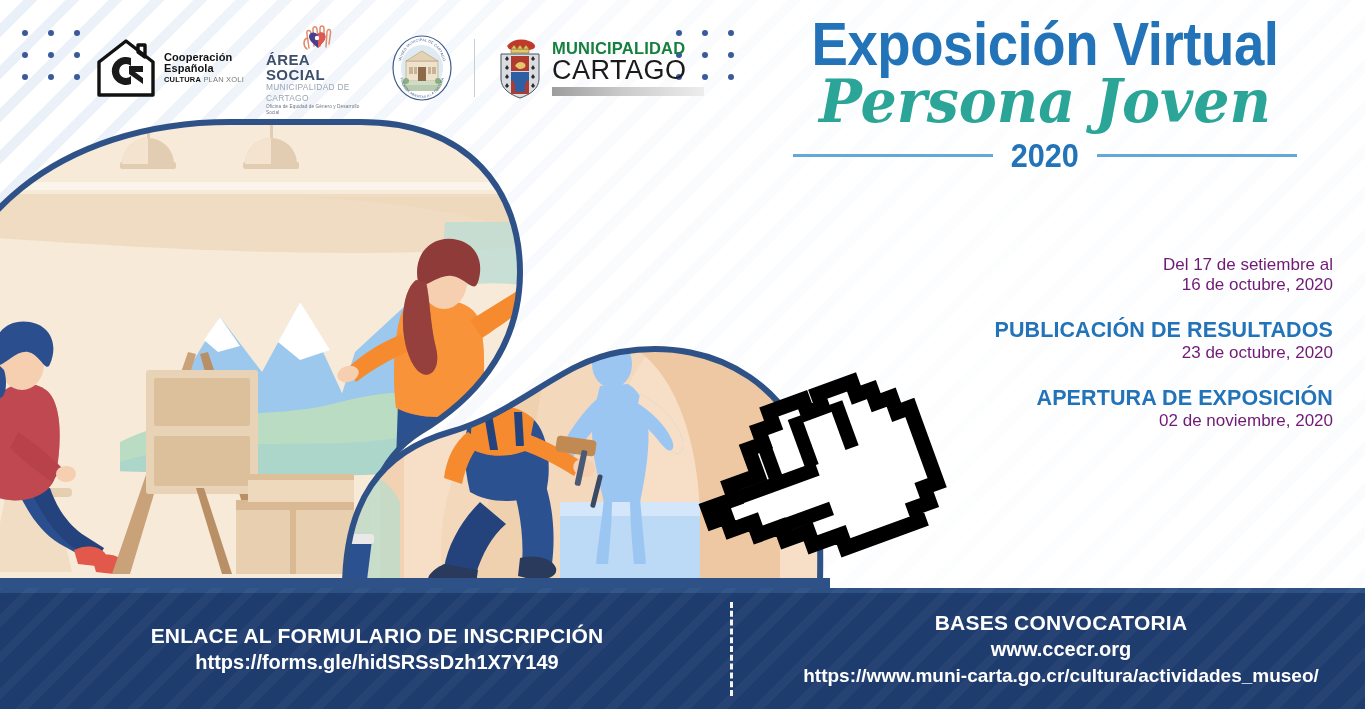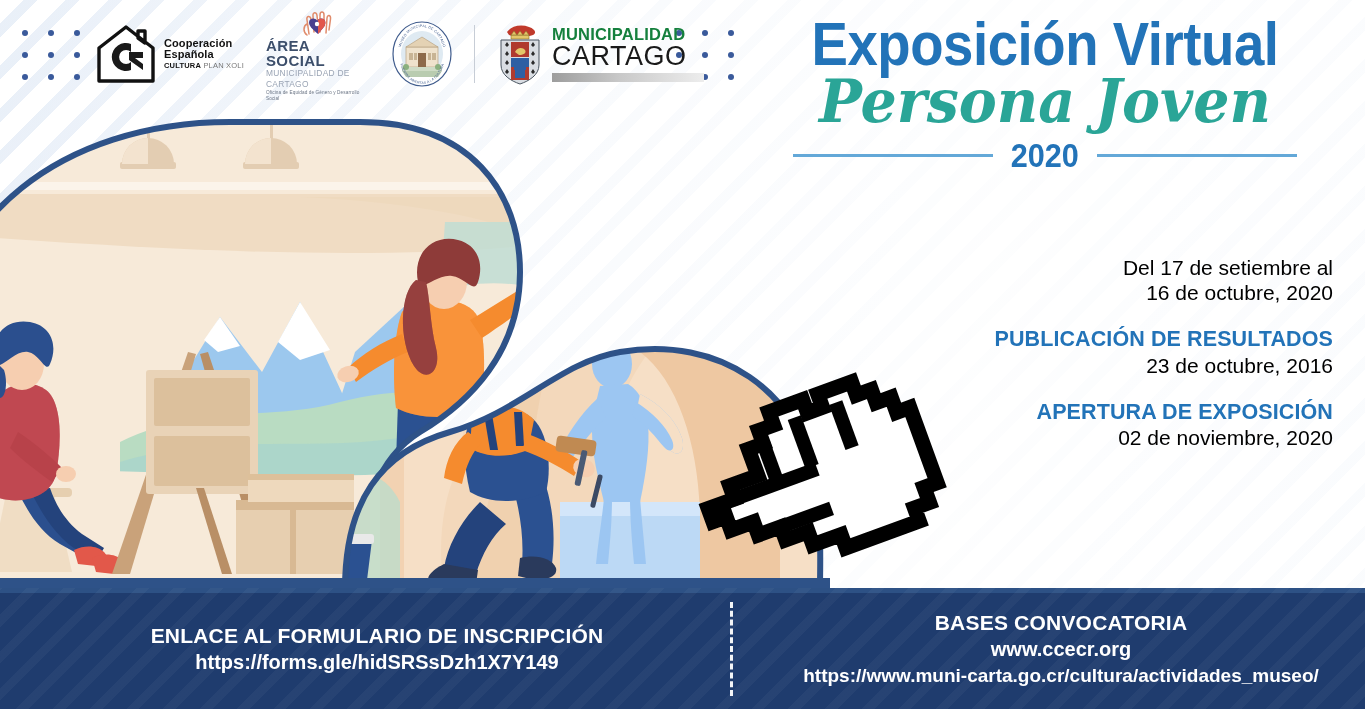--- a/index.html
+++ b/index.html
@@ -42,21 +42,21 @@
     grid-template-rows:repeat(3,22px);
   }
   .dot-grid i{
     width:6px;height:6px;border-radius:50%;
     background:#3a5a9b; display:block;
   }
   .dots-left{left:22px;}
   .dots-mid{left:676px;}
 
   .logos{
-    position:absolute; left:95px; top:14px;
+    position:absolute; left:95px; top:28px;
     display:flex; align-items:center; gap:22px; height:80px;
   }
 
   
   .logo-coop{display:flex;align-items:center;gap:7px;}
   .coop-mark{width:62px;height:60px;position:relative;}
   .coop-text{line-height:1.02;}
   .coop-text .l1,.coop-text .l2{
     font-size:11px;font-weight:bold;color:#111;letter-spacing:.1px;display:block;
   }
@@ -119,21 +119,21 @@
     position:absolute; right:32px; top:255px; width:430px;
     text-align:right; z-index:9;
   }
   .date-item{margin-bottom:22px;}
   .date-item:last-child{margin-bottom:0;}
   .date-head{
     font-size:21.5px;font-weight:bold;color:#2273b8;
     letter-spacing:.1px;line-height:1.18;
   }
   .date-body{
-    font-size:21px;color:#000000;line-height:1.2;font-weight:400;
+    font-size:17px;color:#701a75;line-height:1.2;font-weight:400;
   }
 
   
   .illo{
     position:absolute; left:0; top:102px;
     width:830px; height:487px; z-index:5;
     overflow:hidden;
   }
 
   
@@ -546,21 +546,21 @@
 
   <div class="dates">
 
     <div class="date-item">
       <div class="date-body">Del 17 de setiembre al</div>
       <div class="date-body">16 de octubre, 2020</div>
     </div>
 
     <div class="date-item">
       <div class="date-head">PUBLICACIÓN DE RESULTADOS</div>
-      <div class="date-body">23 de octubre, 2016</div>
+      <div class="date-body">23 de octubre, 2020</div>
     </div>
 
     <div class="date-item">
       <div class="date-head">APERTURA DE EXPOSICIÓN</div>
       <div class="date-body">02 de noviembre, 2020</div>
     </div>
 
   </div>
 
   <div class="footer">

